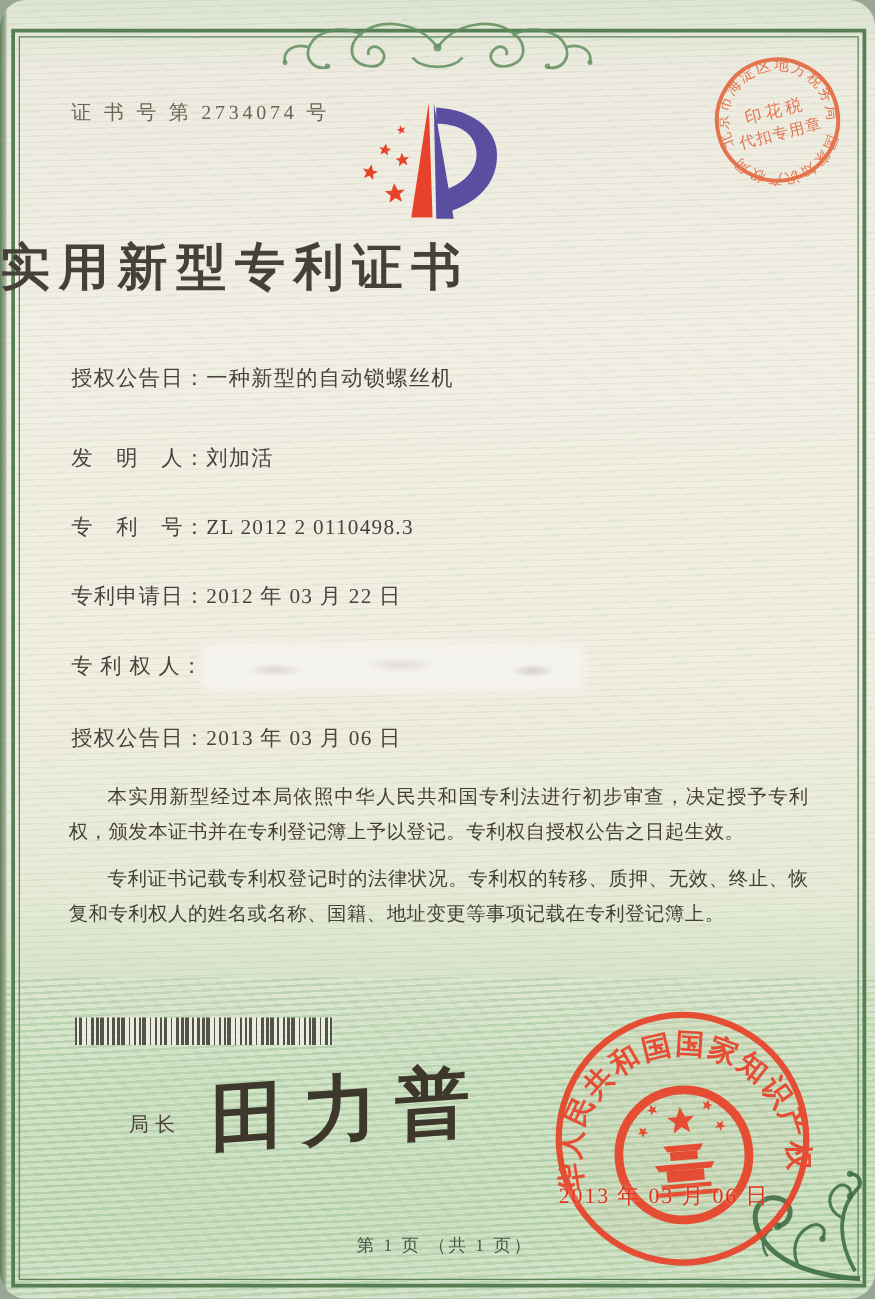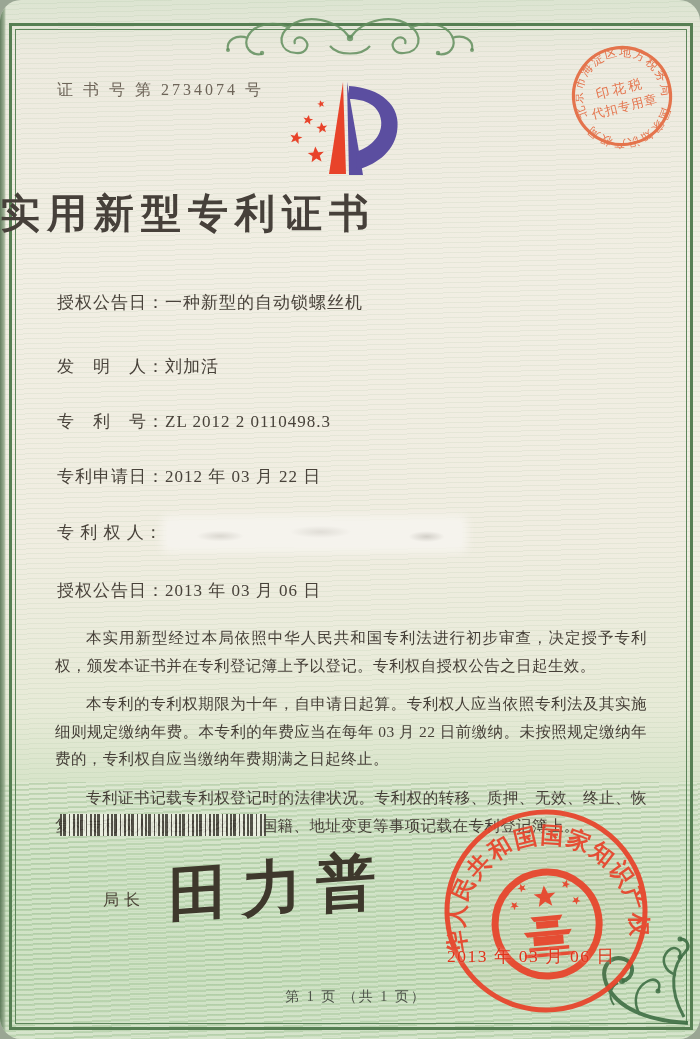--- a/index.html
+++ b/index.html
@@ -153,21 +153,20 @@
   </div>
   <div class="field" style="top:521px">
     <span>专 利 权 人：</span><span class="redaction"></span>
   </div>
   <div class="field" style="top:579px">
     <span>授权公告日：</span><span>2013 年 03 月 06 日</span>
   </div>
 
   <div class="paragraphs">
     <p>本实用新型经过本局依照中华人民共和国专利法进行初步审查，决定授予专利权，颁发本证书并在专利登记簿上予以登记。专利权自授权公告之日起生效。</p>
-    <p>本专利的专利权期限为十年，自申请日起算。专利权人应当依照专利法及其实施细则规定缴纳年费。本专利的年费应当在每年 03 月 22 日前缴纳。未按照规定缴纳年费的，专利权自应当缴纳年费期满之日起终止。</p>
     <p>专利证书记载专利权登记时的法律状况。专利权的转移、质押、无效、终止、恢复和专利权人的姓名或名称、国籍、地址变更等事项记载在专利登记簿上。</p>
   </div>
 
   <div class="barcode"></div>
 
   <div class="sig-label">局长</div>
   <div class="sig-name">田力普</div>
 
   <svg class="seal-svg" width="222" height="222" viewBox="0 0 222 222">
     <g transform="rotate(-5 111 111)" fill="#e8432a">

